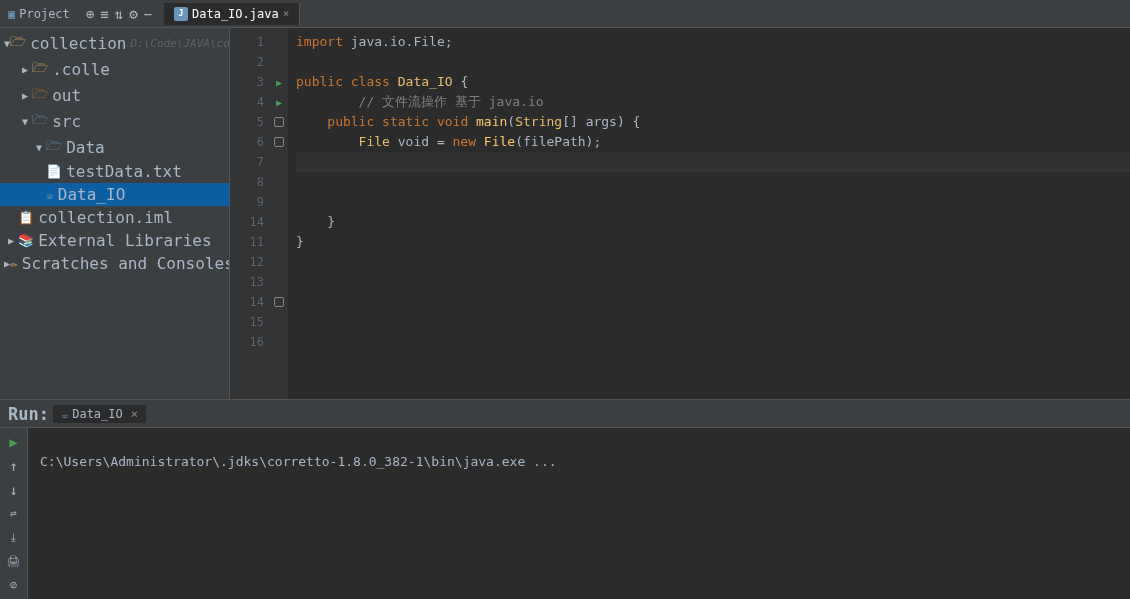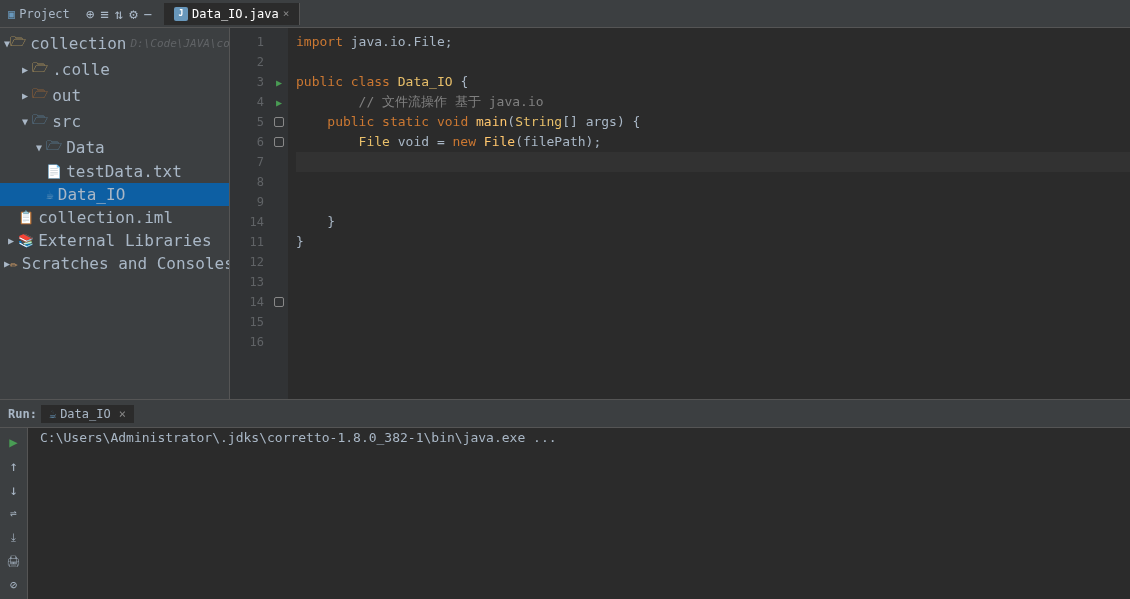--- a/index.html
+++ b/index.html
@@ -227,21 +227,21 @@
     .bottom-tab-bar {
       height: 28px;
       background: #3c3f41;
       display: flex;
       align-items: center;
       border-bottom: 1px solid #555;
       padding: 0 8px;
       gap: 4px;
     }
     .run-label {
-      font-size: 12px;
+      font-size: 17px;
       color: #a9b7c6;
       font-weight: bold;
     }
     .bottom-tab {
       display: flex;
       align-items: center;
       gap: 4px;
       padding: 2px 8px;
       background: #4e5254;
       font-size: 12px;
@@ -273,21 +273,21 @@
       align-items: center;
       justify-content: center;
       cursor: pointer;
       color: #a9b7c6;
       font-size: 14px;
       border-radius: 2px;
     }
     .toolbar-btn.green { color: #499c54; }
     .bottom-output {
       flex: 1;
-      padding: 0 12px;
+      padding: 24px 12px;
       font-size: 13px;
       color: #a9b7c6;
       overflow-y: auto;
     }
     .output-line {
       line-height: 20px;
       white-space: pre;
     }
     .output-path { color: #a9b7c6; }
     .output-exit { color: #a9b7c6; }

